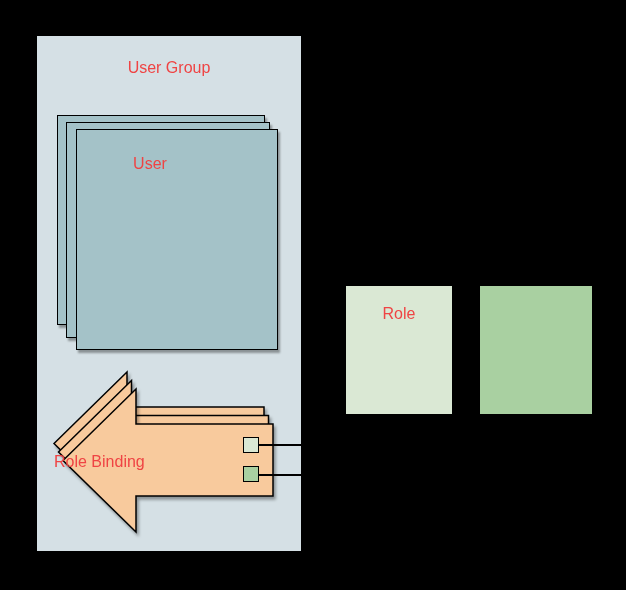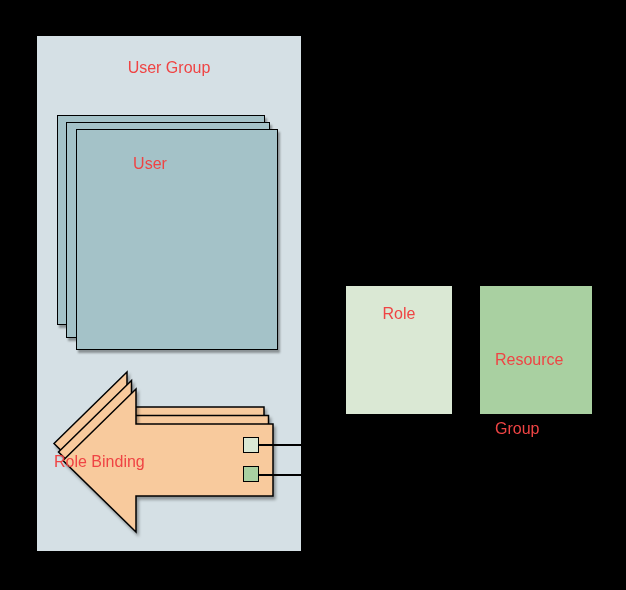--- a/index.html
+++ b/index.html
@@ -123,18 +123,14 @@
 
   <div id="role-port-square" class="abs port-square" style="background-color: rgb(218, 232, 212); border-color: rgb(0, 0, 0);"></div>
   <div id="resource-group-port-square" class="abs port-square" style="background-color: rgb(169, 208, 161); border-color: rgb(0, 0, 0);"></div>
 
   <div id="role-binding-label" class="abs diagram-label">Role Binding</div>
 
   <div id="role-box" class="abs" style="background-color: rgb(218, 232, 212); border-color: rgb(0, 0, 0);"></div>
   <div id="role-label" class="abs diagram-label">Role</div>
 
   <div id="resource-group-box" class="abs" style="background-color: rgb(169, 208, 161); border-color: rgb(0, 0, 0);"></div>
-  <div id="resource-group-label" class="abs diagram-label">
-    <div>Resource</div>
-    <div>Group</div>
-  </div>
 
 </div>
 
 </body></html>

